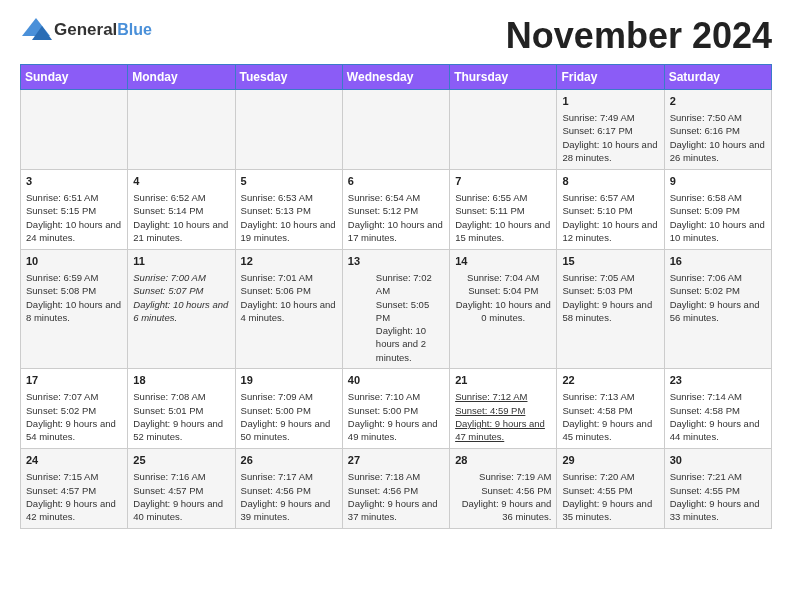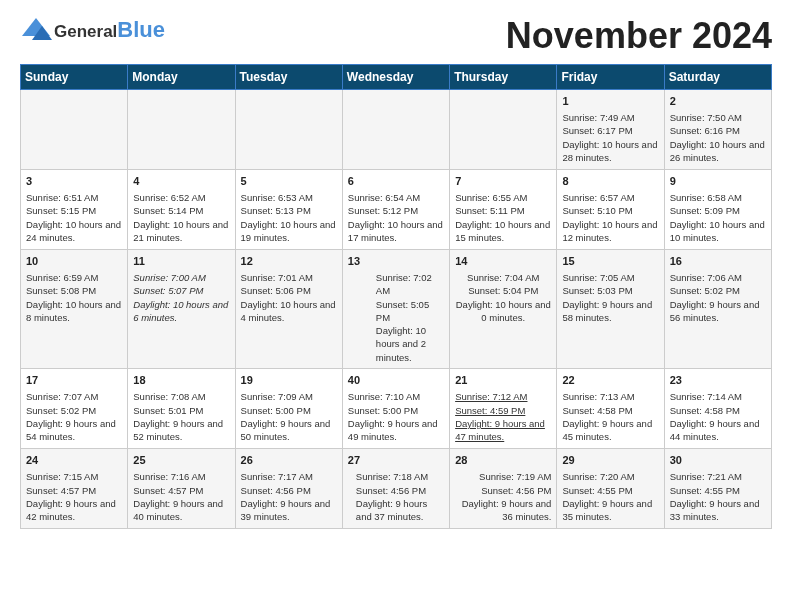--- a/index.html
+++ b/index.html
@@ -42,21 +42,21 @@
     .location-title {
       font-size: 15px;
       color: #444;
     }
     table {
       width: 100%;
       border-collapse: collapse;
       table-layout: fixed;
     }
     thead tr {
-      background-color: #0c4a6e;
+      background-color: #8b5cf6;
     }
     thead th {
       color: #fff;
       font-size: 12px;
       font-weight: bold;
       padding: 5px 4px;
       text-align: left;
       border: 1px solid #3a7bc8;
     }
     tbody tr {
@@ -92,21 +92,21 @@
 
 <div class="page">
   <div class="header-row">
     <div class="logo">
       <div class="logo-wrapper">
         <svg width="32" height="28" viewBox="0 0 32 28">
           <polygon points="16,2 30,20 2,20" fill="#4a90d9"></polygon>
           <polygon points="22,10 32,24 12,24" fill="#2a6db5"></polygon>
         </svg>
         <div>
-          <span style="font-size:17px;font-weight:bold;color:#333;">General</span><span style="font-size:22px;font-weight:bold;color:#4a90d9;">Blue</span>
+          <span style="font-size:17px;font-weight:bold;color:#333;">General</span><span style="font-size:16px;font-weight:bold;color:#4a90d9;">Blue</span>
         </div>
       </div>
     </div>
     <div class="title-section">
       <div class="month-title">November 2024</div>
     </div>
   </div>
 
   <table>
     <thead>
@@ -286,21 +286,21 @@
 Daylight: 9 hours and 40 minutes.</div>
           </td>
           <td>
             <div class="day-num">26</div>
             <div class="day-info" style="white-space: pre-line;">Sunrise: 7:17 AM
 Sunset: 4:56 PM
 Daylight: 9 hours and 39 minutes.</div>
           </td>
           <td>
             <div class="day-num">27</div>
-            <div class="day-info" style="white-space: pre-line; margin-left: 8px;">Sunrise: 7:18 AM
+            <div class="day-info" style="white-space: pre-line;">Sunrise: 7:18 AM
 Sunset: 4:56 PM
 Daylight: 9 hours and 37 minutes.</div>
           </td>
           <td>
             <div class="day-num">28</div>
             <div class="day-info" style="white-space: pre-line; text-align: right;">Sunrise: 7:19 AM
 Sunset: 4:56 PM
 Daylight: 9 hours and 36 minutes.</div>
           </td>
           <td>

